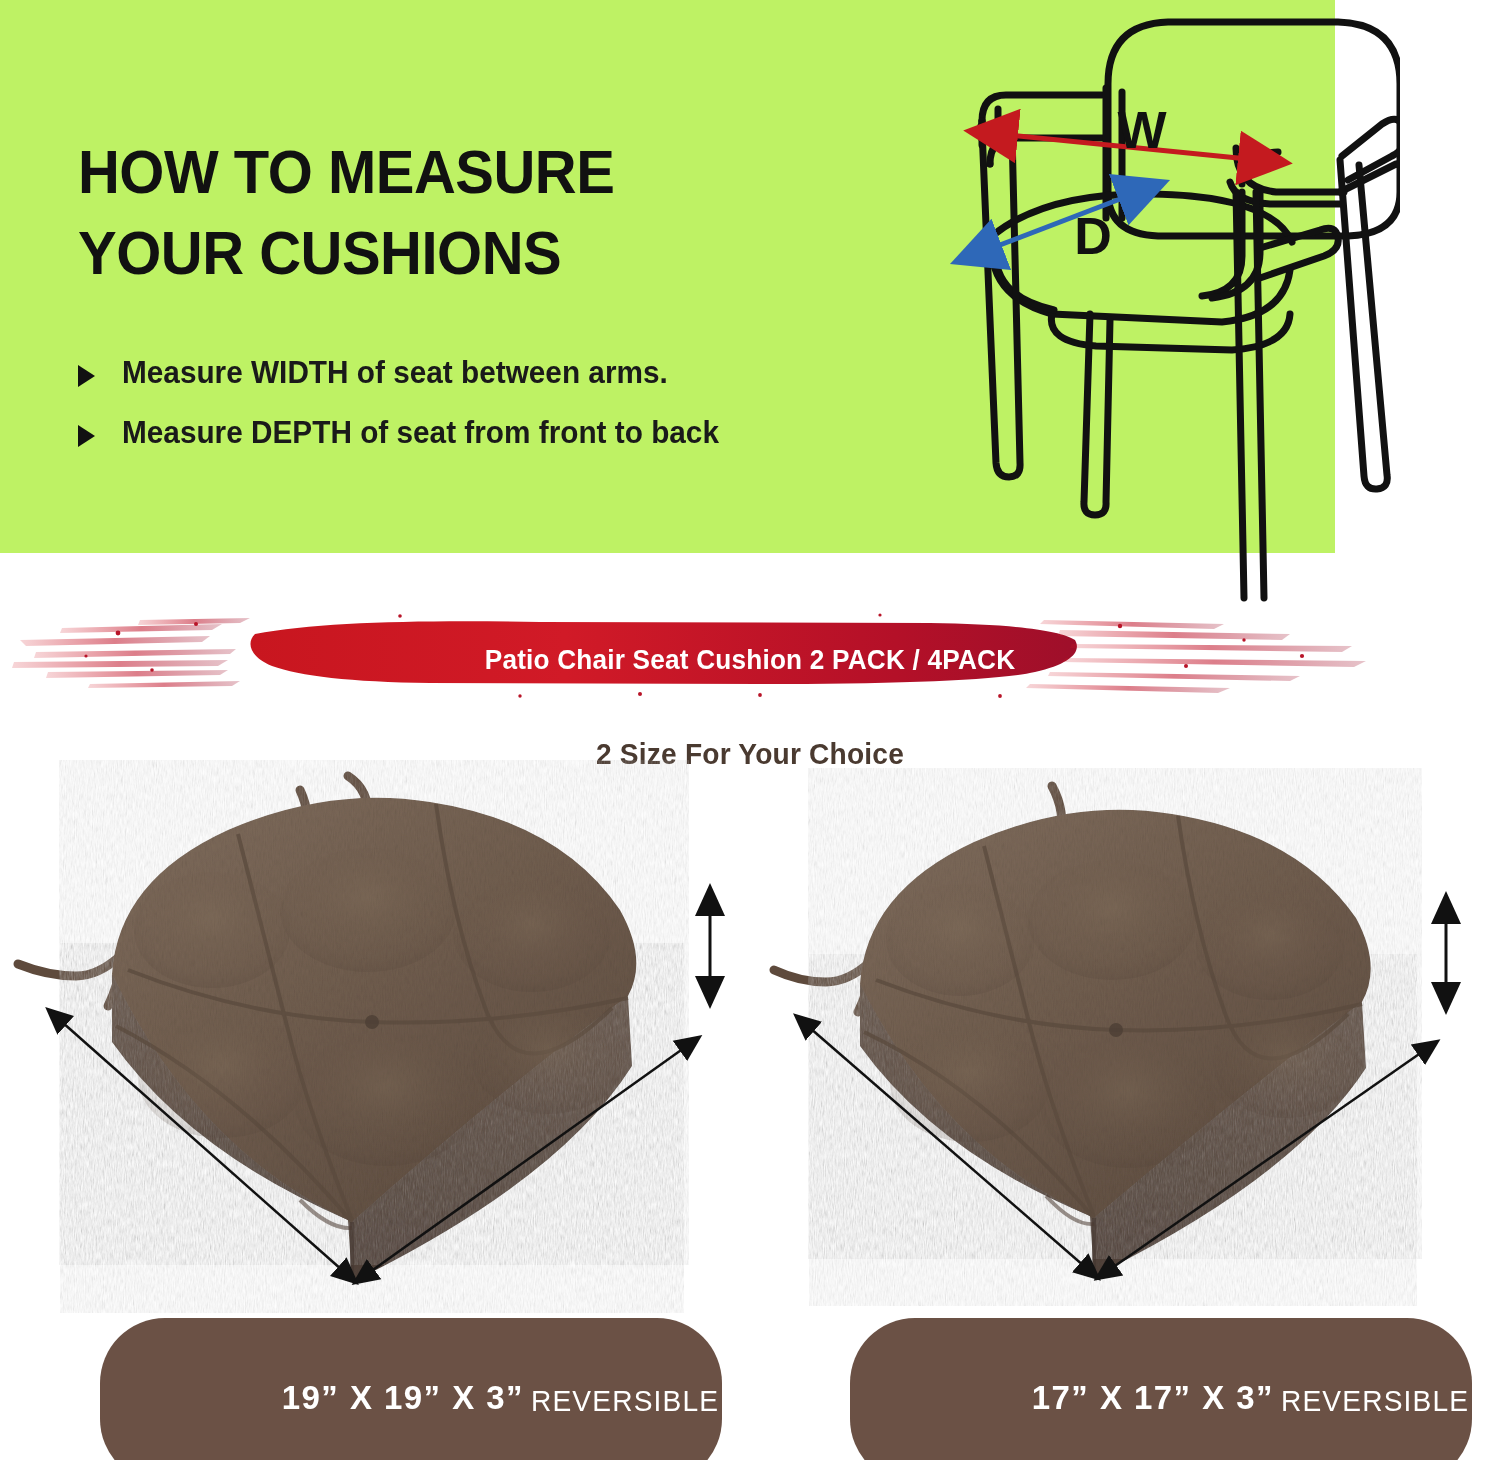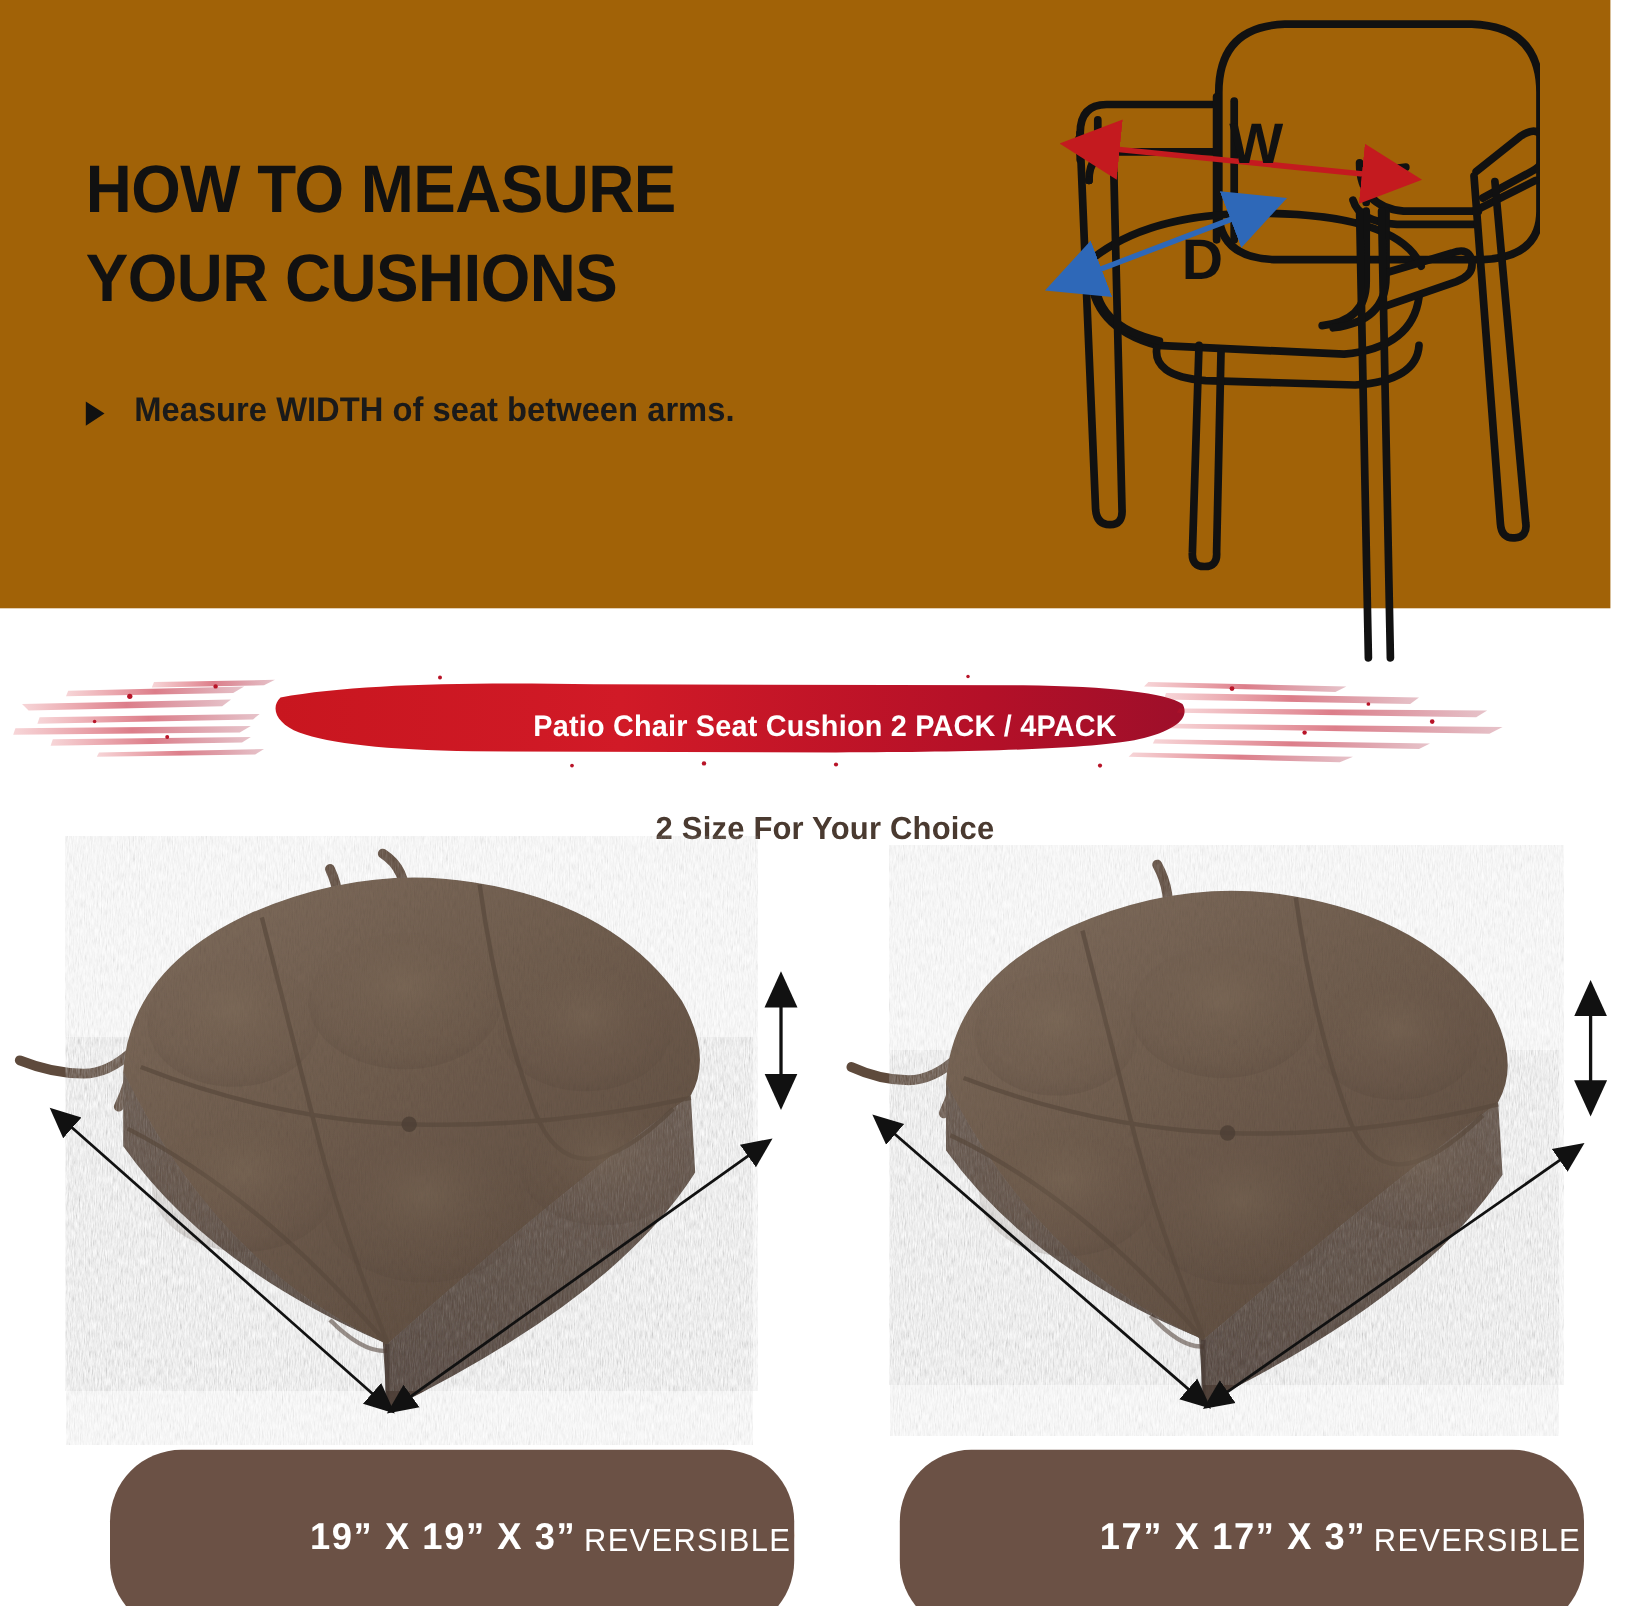--- a/index.html
+++ b/index.html
@@ -6,22 +6,22 @@
   html,body { width:1500px; height:1460px; }
   body {
     font-family:"Liberation Sans", sans-serif;
     background:#ffffff;
     position:relative;
     overflow:hidden;
   }
 
   
   #header-panel {
-    position:absolute; left:0; top:0; width:1464px; height:553px;
-    background:#a16207;
+    position:absolute; left:0; top:0; width:1335px; height:553px;
+    background:#bef264;
     text-decoration:underline;
   }
   #header-text { position:absolute; left:78px; top:132px; width:790px; }
   #page-title {
     font-size:61px; font-weight:bold; line-height:1.33;
     letter-spacing:-0.5px; color:#111111;
     font-family:"Liberation Sans", sans-serif;
     transform:scaleX(0.95); transform-origin:left center;
   }
   #bullet-list { margin-top:62px; }
@@ -57,21 +57,21 @@
   }
 
   
   .product-block { position:absolute; top:760px; }
   #product-left  { left:0px;   width:760px; }
   #product-right { left:760px; width:740px; }
 
   
   .pill-wrap { position:absolute; bottom:0; }
   #pill-left-wrap  { left:100px;  width:630px; }
-  #pill-right-wrap { left:818px;  width:630px; }
+  #pill-right-wrap { left:850px;  width:630px; }
   .pill-shadow {
     position:absolute; left:8px; top:14px; width:614px; height:128px;
     border-radius:64px;
     background:linear-gradient(180deg,#f6c79c 0%,#f0a868 55%,#f8dcc0 100%);
     filter:blur(0.4px);
   }
   .pill {
     position:relative; width:622px; height:166px;
     border-radius:65px; background:#6b5145;
     display:flex; 
@@ -95,20 +95,24 @@
   <div id="header-text">
     <div id="page-title">
       <div>HOW TO MEASURE</div>
       <div>YOUR CUSHIONS</div>
     </div>
 
     <div id="bullet-list">
       <div class="bullet-row">
         <span class="bullet-tri"></span>
         <span class="bullet-label">Measure WIDTH of seat between arms.</span>
+      </div>
+      <div class="bullet-row">
+        <span class="bullet-tri"></span>
+        <span class="bullet-label">Measure DEPTH of seat from front to back</span>
       </div>
     </div>
   </div>
 
   <svg id="chair-diagram" width="470" height="610" viewBox="0 0 470 610">
     <g fill="none" stroke="#111111" stroke-width="7" stroke-linecap="round" stroke-linejoin="round">
 
       <path d="M178 88 q0-60 60-62 l170 0 q62 2 62 62 l0 108 q0 42 -52 44 l-190 0 q-50-2 -50-44 z"></path>
 
       <path d="M52 125 q0-26 24-26 l96 0"></path>

